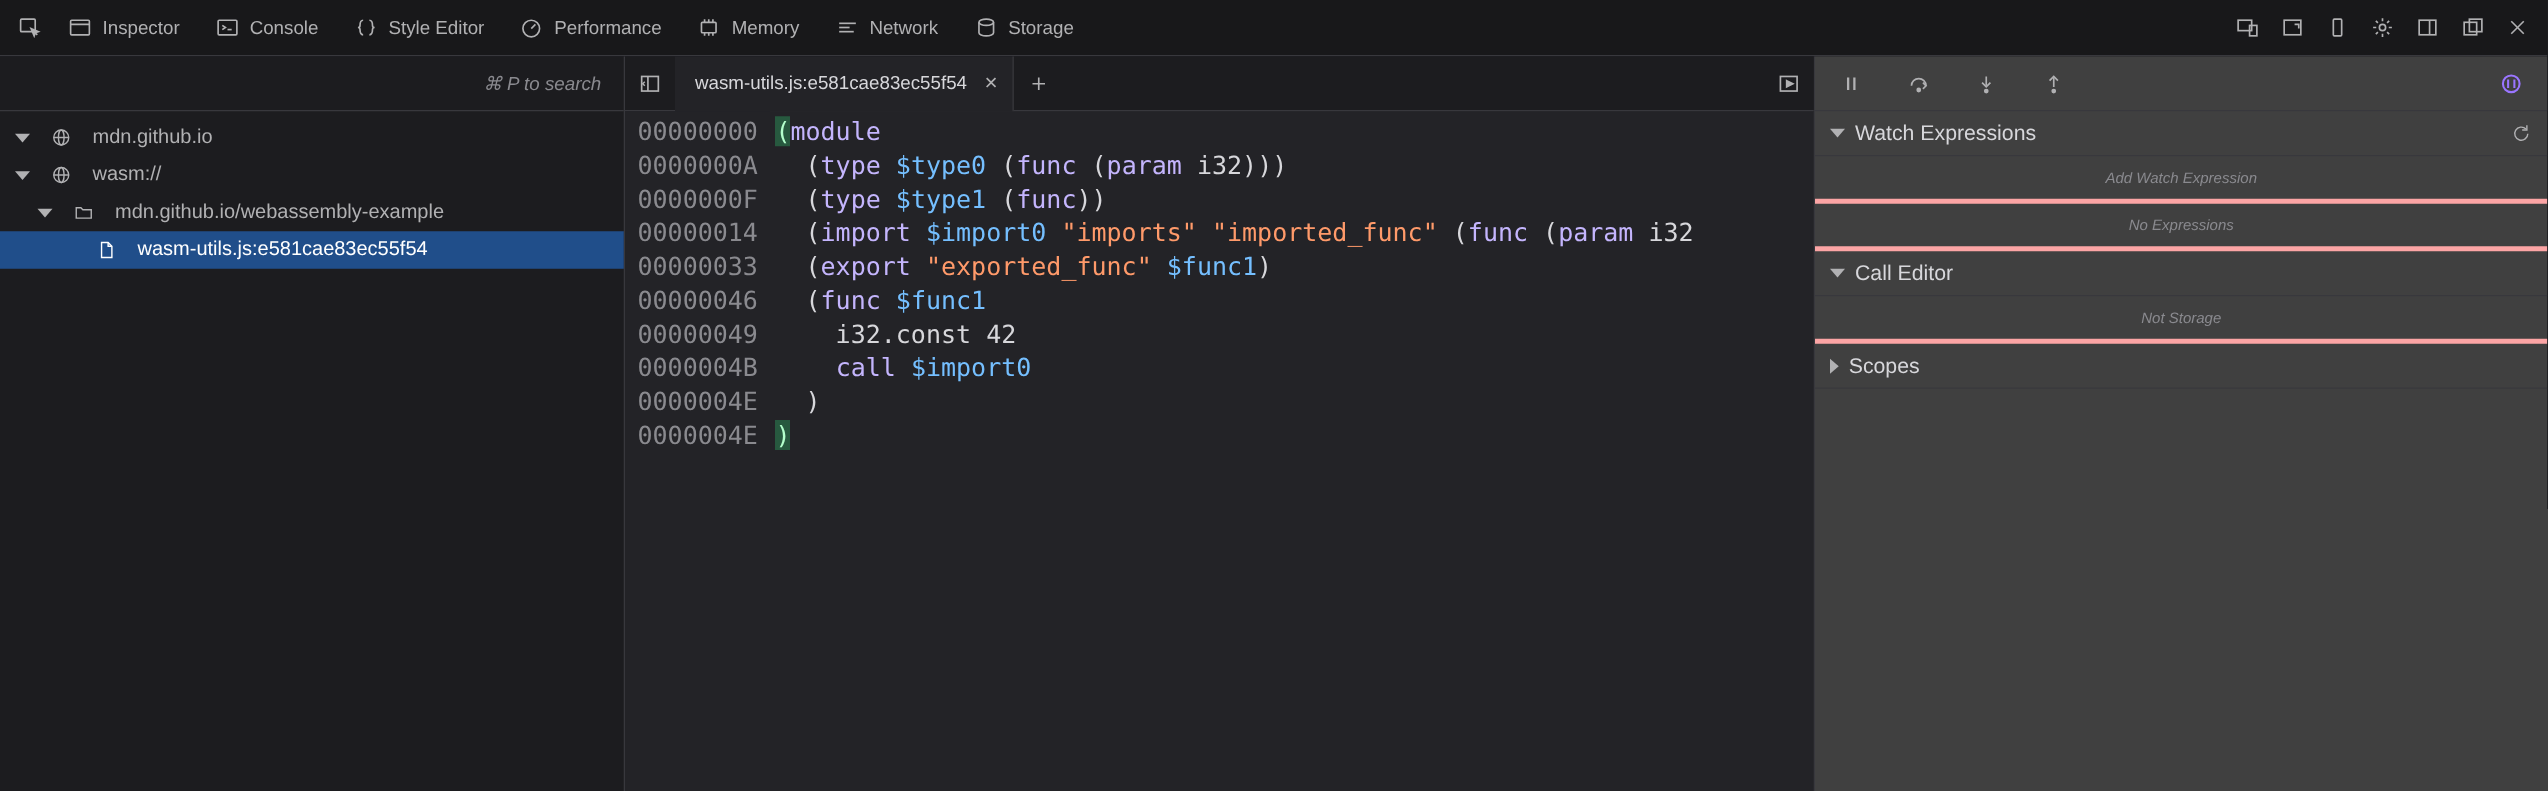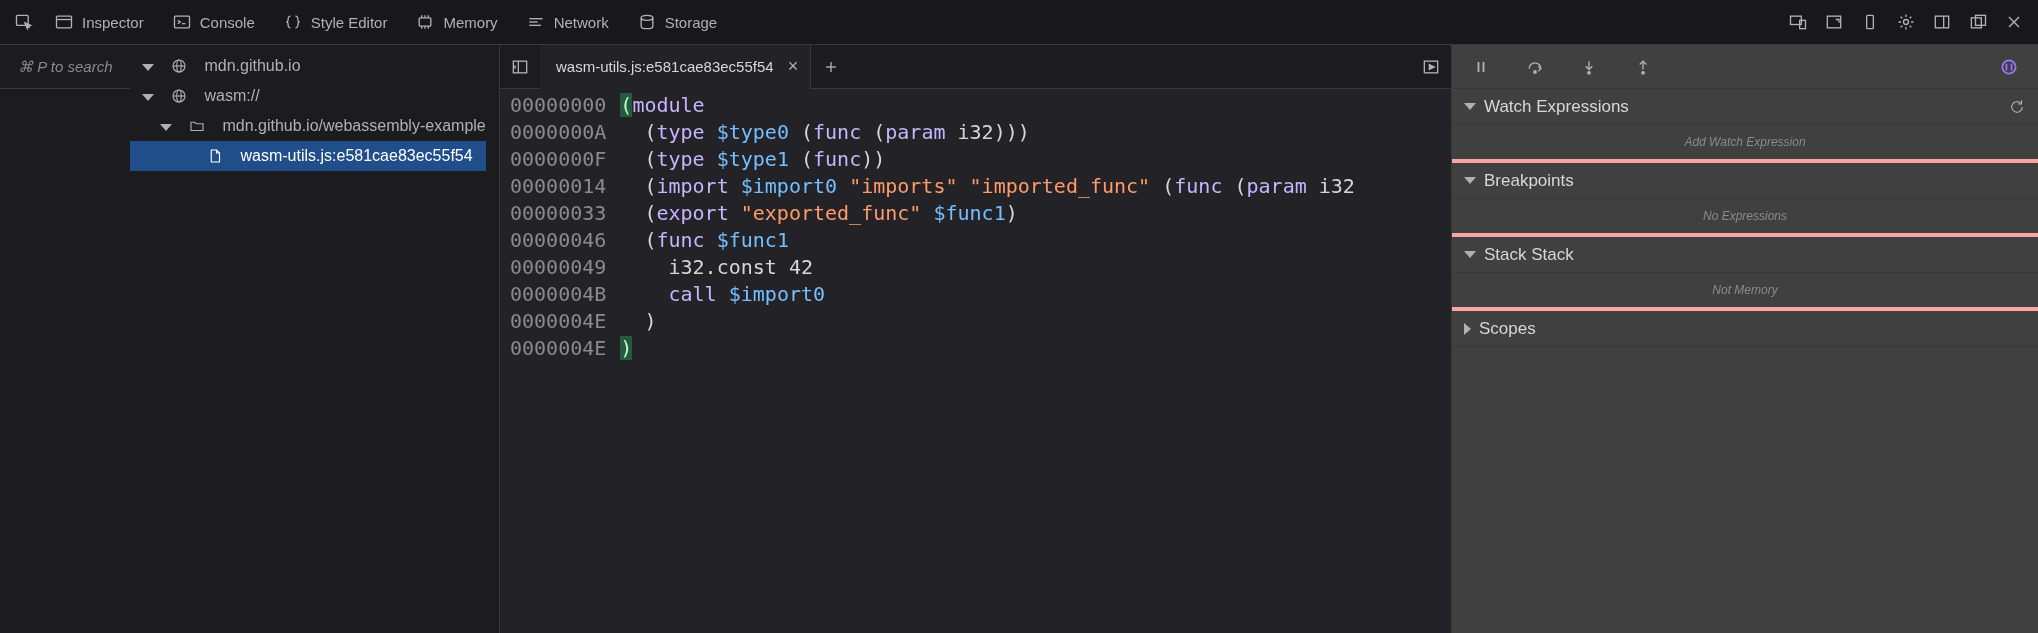--- a/index.html
+++ b/index.html
@@ -55,21 +55,21 @@
   overflow: hidden;
   background: #232327;
 }
 
 
 .sources {
   width: 500px;
   background: #1c1c1f;
   border-right: 1px solid #38383d;
   display: flex;
-  flex-direction: row;
+  flex-direction: column;
 }
 .sources-header {
   height: 44px;
   border-bottom: 1px solid #38383d;
   display: flex;
   align-items: center;
   justify-content: flex-end;
   padding: 0 18px;
   color: #8a8a8f;
   font-style: italic;
@@ -216,20 +216,27 @@
           <line x1="12" y1="14" x2="16" y2="14"></line>
         </svg>
       <span>Console</span>
     </div>
     <div class="tool-tab">
       <svg class="icon" viewBox="0 0 24 24">
           <path d="M9 5 c-3 0 -3 3 -3 5 c0 2 -2 2 -2 2 c0 0 2 0 2 2 c0 2 0 5 3 5"></path>
           <path d="M15 5 c3 0 3 3 3 5 c0 2 2 2 2 2 c0 0 -2 0 -2 2 c0 2 0 5 -3 5"></path>
         </svg>
       <span>Style Editor</span>
+    </div>
+    <div class="tool-tab">
+      <svg class="icon" viewBox="0 0 24 24">
+          <circle cx="12" cy="13" r="8"></circle>
+          <path d="M12 13 l4 -4"></path>
+        </svg>
+      <span>Performance</span>
     </div>
     <div class="tool-tab">
       <svg class="icon" viewBox="0 0 24 24">
           <rect x="5" y="7" width="14" height="10" rx="1"></rect>
           <line x1="8" y1="4" x2="8" y2="7"></line>
           <line x1="12" y1="4" x2="12" y2="7"></line>
           <line x1="16" y1="4" x2="16" y2="7"></line>
           <line x1="8" y1="17" x2="8" y2="20"></line>
           <line x1="12" y1="17" x2="12" y2="20"></line>
           <line x1="16" y1="17" x2="16" y2="20"></line>
@@ -425,30 +432,26 @@
       <span class="arrow-tri"></span>
       <span>Watch Expressions</span>
       <span class="spacer"></span>
       <svg class="mini-icon" viewBox="0 0 24 24">
           <path d="M19 12 a7 7 0 1 1 -2 -5"></path>
           <polyline points="18,3 18,8 13,8"></polyline>
         </svg>
     </div>
     <div class="section-body">Add Watch Expression</div>
 
+    <div class="section-body">No Expressions</div>
+
     <div class="section-head">
       <span class="arrow-tri"></span>
-      <span>Breakpoints</span>
-    </div>
-    <div class="section-body">No Expressions</div>
-
-    <div class="section-head">
-      <span class="arrow-tri"></span>
-      <span>Stack Stack</span>
-    </div>
-    <div class="section-body">Not Memory</div>
+      <span>Call Editor</span>
+    </div>
+    <div class="section-body">Not Storage</div>
 
     <div class="section-head">
       <span class="arrow-tri right"></span>
       <span>Scopes</span>
     </div>
   </div>
 </div>
 
 </body></html>

